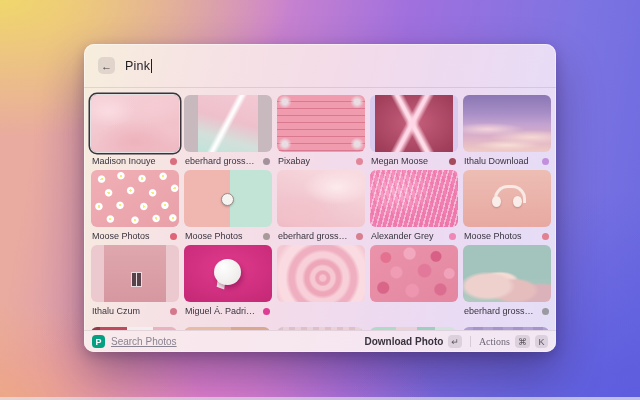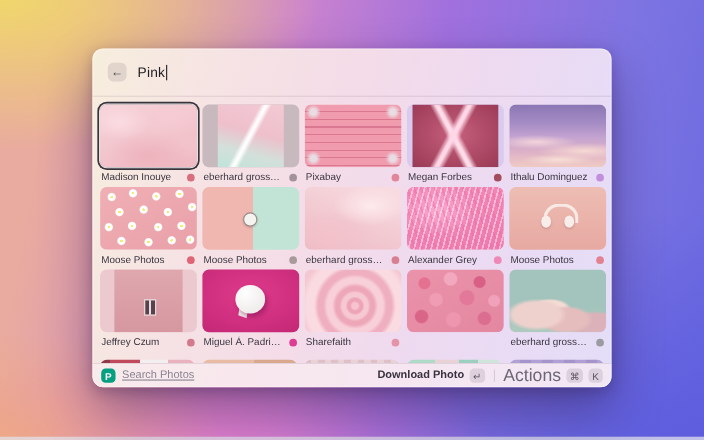--- a/index.html
+++ b/index.html
@@ -215,21 +215,21 @@
   }
   .app-name { font-size:10px; color:#8a8391;text-decoration:underline; }
   .footer-right { margin-left:auto; display:flex; align-items:center; gap:5px; }
   .primary-action { font-size:10px; font-weight:bold; color:#38323e; cursor:pointer; }
   .key-badge {
     min-width:13px; height:13px; padding:0 3px; border-radius:4px;
     background:rgba(120,105,120,.18); color:#5b5562;
     font-size:9px; display:flex; align-items:center; justify-content:center;
   }
   .footer-divider { width:1px; height:11px; background:rgba(90,70,90,.18); margin:0 3px; }
-  .secondary-action { font-size:16px; color:#6d6775; cursor:pointer; }
+  .secondary-action { font-size:10px; color:#6d6775; cursor:pointer;font-family:Liberation Serif, serif; }
 </style>
 </head>
 <body>
 
 <div class="desktop">
   <div class="bottom-strip"></div>
 
   <div class="window">
 
     <div class="header">
@@ -261,28 +261,28 @@
           <div class="cell">
             <div class="thumb ph-pink-planks"></div>
             <div class="cap">
               <span class="cap-name">Pixabay</span>
               <span class="dot" style="background: rgb(226, 135, 154);"></span>
             </div>
           </div>
           <div class="cell">
             <div class="thumb ph-neon-lines"></div>
             <div class="cap">
-              <span class="cap-name">Megan Forbes</span>
+              <span class="cap-name">Megan Moose</span>
               <span class="dot" style="background: rgb(166, 74, 94);"></span>
             </div>
           </div>
           <div class="cell">
             <div class="thumb ph-sunset-sky"></div>
             <div class="cap">
-              <span class="cap-name">Ithalu Dominguez</span>
+              <span class="cap-name">Ithalu Download</span>
               <span class="dot" style="background: rgb(195, 143, 220);"></span>
             </div>
           </div>
           <div class="cell">
             <div class="thumb ph-daisies"></div>
             <div class="cap">
               <span class="cap-name">Moose Photos</span>
               <span class="dot" style="background: rgb(223, 100, 118);"></span>
             </div>
           </div>
@@ -310,37 +310,33 @@
           <div class="cell">
             <div class="thumb ph-headphones"></div>
             <div class="cap">
               <span class="cap-name">Moose Photos</span>
               <span class="dot" style="background: rgb(226, 129, 143);"></span>
             </div>
           </div>
           <div class="cell">
             <div class="thumb ph-wall-window"></div>
             <div class="cap">
-              <span class="cap-name">Jeffrey Czum</span>
+              <span class="cap-name">Ithalu Czum</span>
               <span class="dot" style="background: rgb(212, 121, 140);"></span>
             </div>
           </div>
           <div class="cell">
             <div class="thumb ph-speech-bubble"></div>
             <div class="cap">
               <span class="cap-name">Miguel Á. Padriñán</span>
               <span class="dot" style="background: rgb(221, 61, 146);"></span>
             </div>
           </div>
           <div class="cell">
             <div class="thumb ph-rose"></div>
-            <div class="cap">
-              <span class="cap-name">Sharefaith</span>
-              <span class="dot" style="background: rgb(229, 147, 168);"></span>
-            </div>
           </div>
           <div class="cell">
             <div class="thumb ph-hydrangea"></div>
           </div>
           <div class="cell">
             <div class="thumb ph-clouds-teal"></div>
             <div class="cap">
               <span class="cap-name">eberhard grossga...</span>
               <span class="dot" style="background: rgb(154, 154, 160);"></span>
             </div>

